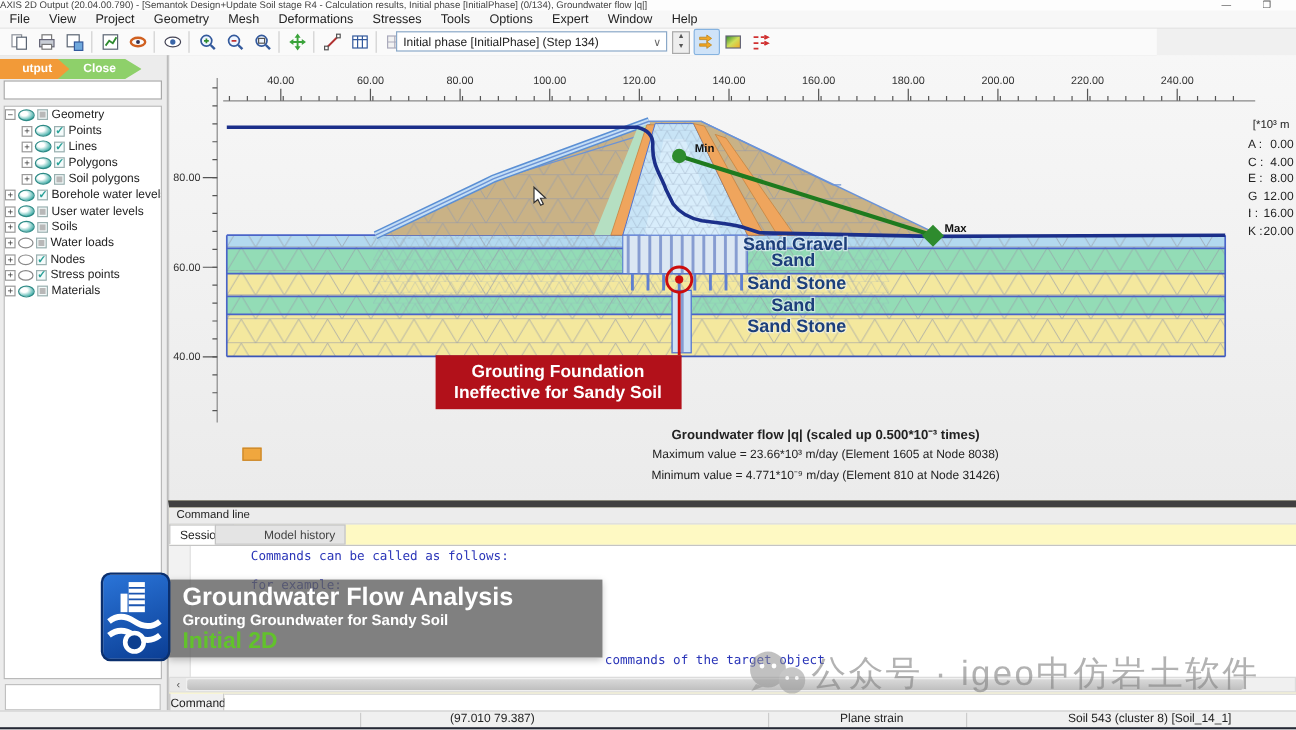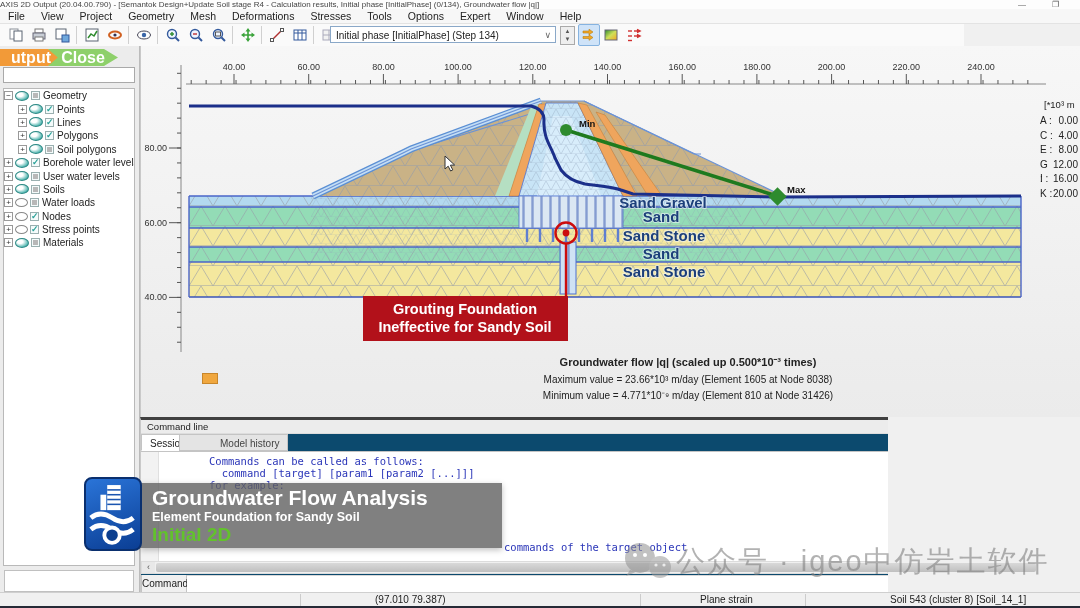--- a/index.html
+++ b/index.html
@@ -18,21 +18,21 @@
   .tbtn svg{position:absolute;left:2px;top:2px;}
   .tbtn.sel{background:#cfe3f8;border:1px solid #86b3e0;top:0px;}
   .tsep{position:absolute;top:2px;width:1px;height:18px;background:#d0d0d0;}
   .phase{position:absolute;left:330px;top:2px;width:226px;height:17px;background:#fff;
          border:1px solid #8aa8c8;font-size:10px;line-height:17px;padding-left:5px;box-sizing:border-box;}
   .phase .arr{position:absolute;right:4px;top:0;color:#666;font-size:9px;}
   .spin{position:absolute;left:560px;top:2px;width:13px;height:17px;border:1px solid #aaa;background:#eee;
         font-size:6px;color:#555;text-align:center;line-height:8px;}
   
   .leftpanel{position:absolute;left:0;top:46px;width:140px;height:546px;background:#ececec;border-right:1px solid #bbb;box-sizing:border-box;}
-  .atab{position:absolute;height:17px;color:#fff;font-weight:bold;font-size:16px;line-height:17px;text-align:center;}
+  .atab{position:absolute;height:17px;color:#fff;font-weight:bold;font-size:10px;line-height:17px;text-align:center;}
   .atab.orange{left:0;top:3px;width:62px;background:#f29a38;clip-path:polygon(0 0,78% 0,100% 50%,78% 100%,0 100%);}
   .atab.green{left:48px;top:3px;width:70px;background:#8ed06a;clip-path:polygon(0 0,80% 0,100% 50%,80% 100%,0 100%,14% 50%);}
   .searchbox{position:absolute;left:3px;top:21px;width:132px;height:16px;border:1px solid #a9a9a9;background:#fff;font-size:10px;padding:0 3px;box-sizing:border-box;}
   .treebox{position:absolute;left:3px;top:42px;width:132px;height:478px;background:#fff;border:1px solid #b9b9b9;box-sizing:border-box;overflow:hidden;}
   .trow{position:relative;height:13.4px;display:flex;align-items:center;font-size:10px;white-space:nowrap;}
   .trow .exp{width:9px;height:9px;border:1px solid #999;background:#fff;font-size:8px;line-height:7px;text-align:center;color:#333;margin-right:2px;flex:none;box-sizing:border-box;}
   .trow .exp.minus::after{content:"−";}
   .trow .exp.plus::after{content:"+";}
   .eyeicon{width:12px;height:8px;border-radius:50%;background:radial-gradient(ellipse at 35% 35%,#ffffff 25%,#49b2ac 75%);border:1px solid #2e8a86;margin-right:2px;flex:none;}
   .circicon{width:11px;height:7px;border-radius:50%;background:#fff;border:1px solid #888;margin-right:2px;flex:none;}
@@ -47,21 +47,21 @@
   .rl{font-size:9px;fill:#333;}
   .soil-label{font-size:15px;font-weight:bold;fill:#1c3f7a;paint-order:stroke;stroke:#eef4fa;stroke-width:2px;stroke-opacity:.6;}
   .legend{position:absolute;left:1040px;top:114px;width:38px;font-size:10px;color:#222;}
   .legend .row{display:flex;justify-content:space-between;height:14.6px;line-height:14.6px;}
   .legend-header{position:absolute;left:1044px;top:99px;font-size:9.5px;color:#222;}
   .caption{position:absolute;left:438px;top:354px;width:500px;text-align:center;color:#222;}
   .caption .t{font-size:11px;font-weight:bold;margin-bottom:5px;}
   .caption .l{font-size:10px;margin-bottom:3px;}
   .swatch{position:absolute;left:202px;top:373px;width:16px;height:11px;background:#f0a73e;border:1px solid #c8862a;box-sizing:border-box;}
   
-  .cmdpanel{position:absolute;left:140px;top:417px;width:748px;height:175px;background:#0c4a6e;border-left:1px solid #c9c9c9;border-top:3px solid #404040;box-sizing:border-box;}
+  .cmdpanel{position:absolute;left:140px;top:417px;width:940px;height:175px;background:#fef9c3;border-left:1px solid #c9c9c9;border-top:6px solid #404040;box-sizing:border-box;}
   .cmdheader{position:absolute;left:0;top:0;width:100%;height:14px;background:#ececec;font-size:9.5px;line-height:14px;padding-left:6px;border-bottom:1px solid #ddd;box-sizing:border-box;}
   .cmdtabs{position:absolute;left:0;top:14px;width:100%;height:17px;}
   .ctab{position:absolute;top:0;height:17px;font-size:10px;line-height:17px;padding:0 8px;border:1px solid #c4c4c4;box-sizing:border-box;}
   .ctab.active{left:0;background:#fff;border-bottom:1px solid #fff;}
   .ctab.idle{left:38px;background:#e4e4e4;color:#444;padding-left:40px;}
   .console{position:absolute;left:0;top:31px;width:100%;height:110px;background:#fff;border-top:1px solid #c4c4c4;}
   .gutter{position:absolute;left:0;top:0;width:17px;height:100%;background:#f2f2f2;border-right:1px solid #e0e0e0;}
   .cline{position:absolute;left:68px;font-family:"DejaVu Sans Mono",monospace;font-size:10.5px;line-height:12px;color:#2a35b8;white-space:pre;}
   .ctail{position:absolute;left:363px;top:89px;font-family:"DejaVu Sans Mono",monospace;font-size:10.5px;color:#2a35b8;}
   .hscroll{position:absolute;left:0;top:141px;width:100%;height:13px;background:#f0f0f0;border:1px solid #dcdcdc;box-sizing:border-box;}
@@ -575,21 +575,20 @@
 
 <div class="cmdpanel">
   <div class="cmdheader">Command line</div>
   <div class="cmdtabs">
     <span class="ctab active">Session</span>
     <span class="ctab idle">Model history</span>
   </div>
   <div class="console">
     <div class="gutter"></div>
     <div class="cline" style="top:3px">Commands can be called as follows:</div>
-    <div class="cline" style="top:15px">  command [target] [param1 [param2 [...]]]</div>
     <div class="cline" style="top:27px">for example:</div>
     <div class="ctail">commands of the target object</div>
   </div>
   <div class="hscroll">
     <span class="larr">‹</span>
     <span class="thumb"></span>
   </div>
   <div class="cmdtab-bottom">Command</div>
   <div class="cmdinput"></div>
 </div>
@@ -616,21 +615,21 @@
           <line x1="22" y1="21" x2="36" y2="21"></line>
           <line x1="22" y1="26" x2="36" y2="26"></line>
         </g>
       <rect x="15" y="16" width="6" height="16" fill="#fff"></rect>
       <path d="M5,40 Q15,32 27,40 T49,40" fill="none" stroke="#fff" stroke-width="5"></path>
       <path d="M5,52 Q15,44 27,52 T49,52" fill="none" stroke="#fff" stroke-width="5"></path>
       <circle cx="27" cy="58" r="8" fill="#0d3f8f" stroke="#fff" stroke-width="4"></circle>
     </svg>
   </div>
   <div class="bt">Groundwater Flow Analysis</div>
-  <div class="bs">Element Foundation for Sandy Soil</div>
+  <div class="bs">Grouting Groundwater for Sandy Soil</div>
   <div class="bb">Initial 2D</div>
 </div>
 
 <div class="watermark">
   <svg width="58" height="44" viewBox="0 0 58 44" style="opacity:.55">
     <circle cx="22" cy="18" r="15" fill="#909090"></circle>
     <circle cx="17" cy="15" r="2" fill="#fff"></circle>
       <circle cx="27" cy="15" r="2" fill="#fff"></circle>
     <circle cx="42" cy="27" r="11" fill="#9a9a9a"></circle>
     <circle cx="38" cy="25" r="1.6" fill="#fff"></circle>

